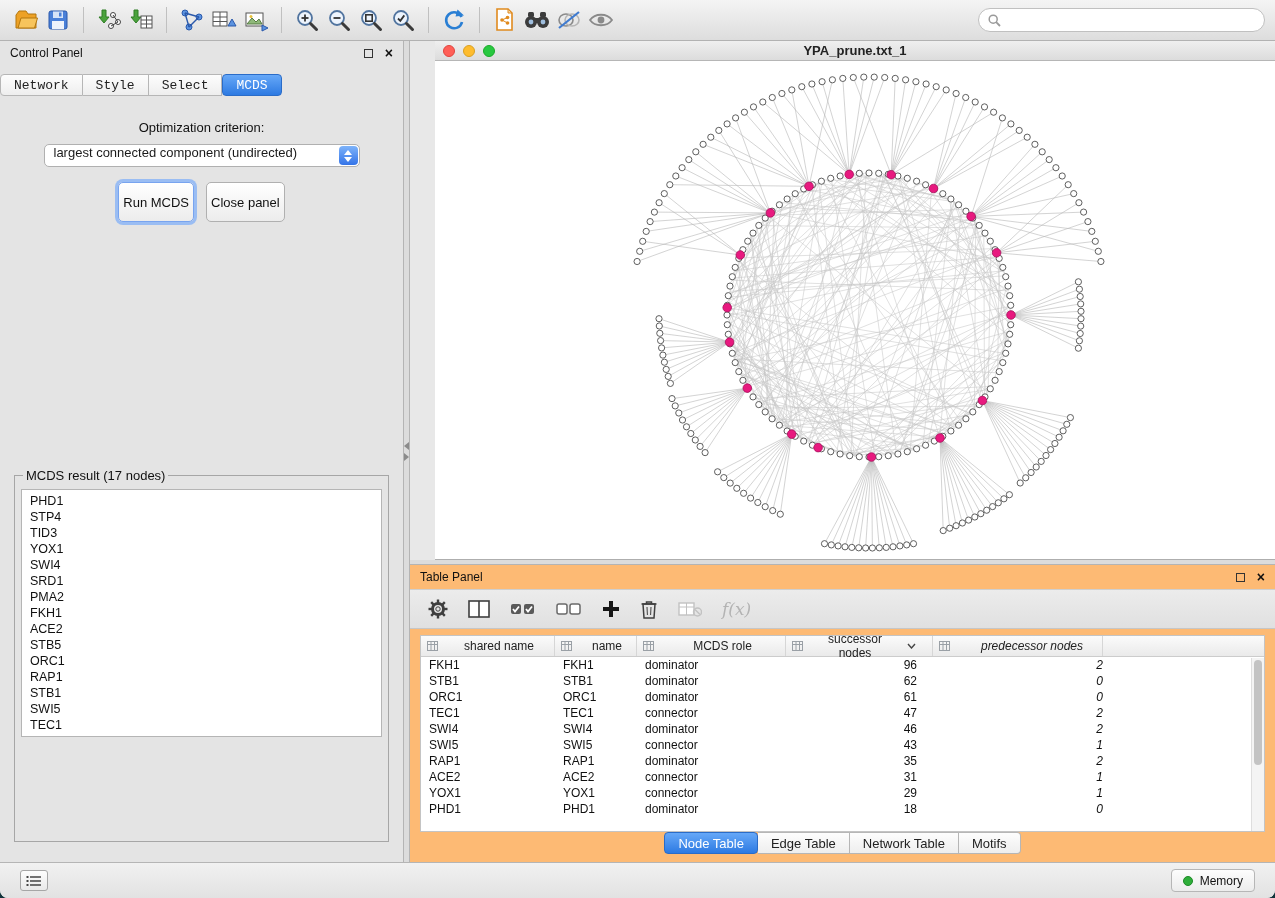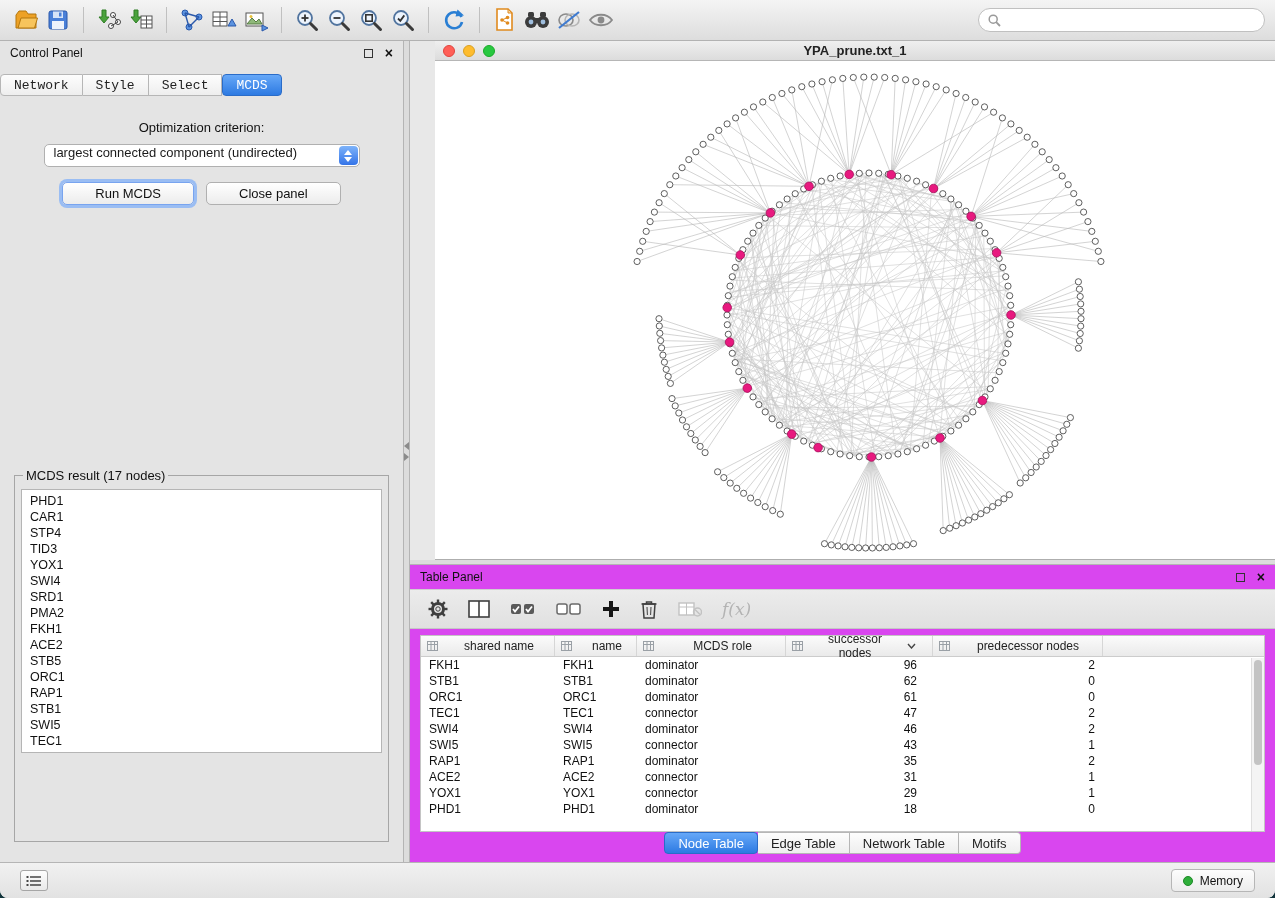--- a/index.html
+++ b/index.html
@@ -37,56 +37,56 @@
 .seg .tab.active{background:linear-gradient(#66a8f8,#2d7ae2);color:#fff;border:1px solid #2a6cc8;border-radius:4px;}
 
 .cp-tabs-row{display:flex;justify-content:flex-start;margin-top:9px;font-family:Liberation Mono, monospace;}
 .cp-pane{flex:1;margin:6px 8px 0 8px;display:flex;flex-direction:column;align-items:center;min-height:0;}
 .opt-label{margin-top:18px;font-size:13px;color:#111;}
 .combo{margin-top:9px;width:316px;height:23px;background:#fff;border:1px solid #b0b0b0;border-radius:5px;display:flex;align-items:flex-start;padding-left:9px;font-size:13px;position:relative;}
 .combo .arrows{position:absolute;right:1px;top:1px;bottom:1px;width:19px;background:linear-gradient(#7db3fa,#3474e8);border-radius:4px;display:flex;flex-direction:column;align-items:center;justify-content:center;gap:2px;}
 .arrow-up{width:0;height:0;border-left:4px solid transparent;border-right:4px solid transparent;border-bottom:5px solid #fff;}
 .arrow-down{width:0;height:0;border-left:4px solid transparent;border-right:4px solid transparent;border-top:5px solid #fff;}
 .btn-row{margin-top:15px;display:flex;gap:12px;}
-.btn{height:23px;padding:0 32px;font-size:13px;color:#111;background:linear-gradient(#ffffff,#ececec);border:1px solid #b0b0b0;border-radius:5px;font-family:"Liberation Sans",sans-serif;}
+.btn{height:40px;padding:0 4px;font-size:13px;color:#111;background:linear-gradient(#ffffff,#ececec);border:1px solid #b0b0b0;border-radius:5px;font-family:"Liberation Sans",sans-serif;}
 .btn.focused{box-shadow:0 0 0 3px rgba(92,157,255,.55);border-color:#78a4ef;}
 .mcds-fieldset{margin-top:auto;margin-bottom:20px;width:375px;height:374px;border:1px solid #a6a6a6;padding:6px;display:flex;}
 .mcds-fieldset legend{font-size:13px;color:#111;padding:0 3px;margin-left:2px;}
 .mcds-list{flex:1;background:#fff;border:1px solid #b5b5b5;overflow:hidden;padding:3px 0;}
 .mcds-item{height:16px;line-height:16px;padding-left:8px;font-size:12.5px;color:#111;}
 
 
 .network-window{height:519px;flex:0 0 519px;display:flex;flex-direction:column;background:#fff;border-bottom:1px solid #aeaeae;margin-left:25px;}
 .titlebar{height:20px;flex:0 0 20px;background:linear-gradient(#efefef,#dcdcdc);border-bottom:1px solid #b6b6b6;display:flex;align-items:center;padding:0 8px;position:relative;}
 .lights{display:flex;gap:8px;}
 .light{width:12px;height:12px;border-radius:50%;}
 .light.red{background:#ff5f57;border:1px solid #e0443e;}
 .light.yellow{background:#febc2e;border:1px solid #d9a022;}
 .light.green{background:#28c840;border:1px solid #1aab29;}
 .net-title{position:absolute;left:0;right:0;text-align:center;font-weight:bold;font-size:13px;color:#222;pointer-events:none;}
 .canvas{flex:1;background:#fff;overflow:hidden;}
 
 
 .h-splitter{height:5px;flex:0 0 5px;background:#dcdcdc;border-bottom:1px solid #b4b4b4;}
-.table-panel{flex:1;display:flex;flex-direction:column;background:#d946ef;min-height:0;}
+.table-panel{flex:1;display:flex;flex-direction:column;background:#fdba74;min-height:0;}
 .tp-toolbar{height:40px;flex:0 0 40px;background:linear-gradient(#ececec,#e0e0e0);border-top:1px solid #cfcfcf;border-bottom:1px solid #c6c6c6;display:flex;align-items:center;padding-left:18px;gap:20px;}
 .fx{font-family:"DejaVu Serif",serif;font-style:italic;font-size:17px;color:#b3b3b3;}
 .table-wrap{flex:1;margin:6px 10px 0 10px;background:#fff;border:1px solid #c4c4c4;display:flex;flex-direction:column;position:relative;overflow:hidden;min-height:0;}
 .thead{display:flex;height:21px;flex:0 0 21px;background:linear-gradient(#fbfbfb,#eaeaea);border-bottom:1px solid #cccccc;}
 .hcell{display:flex;align-items:center;gap:12px;padding:0 6px;border-right:1px solid #d6d6d6;font-size:12px;color:#222;}
 .hcell .hlabel{flex:1;text-align:center;}
 .hfill{flex:1;}
 .tbody{flex:1;overflow:hidden;}
 .trow{display:flex;height:16px;align-items:center;font-size:12px;color:#111;}
 .tcell{padding:0 8px;overflow:hidden;white-space:nowrap;}
 .c0{width:134px;flex:0 0 134px;}
 .c1{width:82px;flex:0 0 82px;}
 .c2{width:149px;flex:0 0 149px;}
 .c3{width:147px;flex:0 0 147px;text-align:right;padding-right:16px;}
-.c4{width:170px;flex:0 0 170px;text-align:right;padding-right:8px;}
+.c4{width:170px;flex:0 0 170px;text-align:right;padding-right:0;font-style:italic;}
 .vscroll{position:absolute;top:22px;right:0;bottom:0;width:13px;background:#f4f4f4;border-left:1px solid #dedede;}
 .vthumb{position:absolute;top:2px;left:2px;width:8px;height:105px;background:#c3c3c3;border-radius:4px;}
 .tp-tabs-row{height:30px;flex:0 0 30px;display:flex;justify-content:center;}
 
 
 .statusbar{height:36px;flex:0 0 36px;background:linear-gradient(#f1f1f1,#e2e2e2);border-top:1px solid #b5b5b5;display:flex;align-items:center;padding:0 20px;}
 .list-btn{width:28px;height:21px;border:1px solid #a6a6a6;border-radius:3px;background:linear-gradient(#fdfdfd,#e9e9e9);display:flex;align-items:center;justify-content:center;}
 .memory-btn{margin-left:auto;display:flex;align-items:center;gap:7px;height:23px;padding:0 11px;border:1px solid #b6b6b6;border-radius:4px;background:linear-gradient(#fdfdfd,#ececec);font-size:12px;color:#111;}
 .mem-dot{width:10px;height:10px;border-radius:50%;background:#2fae3a;border:1px solid #1d8a28;}
 </style>
@@ -267,21 +267,20 @@
             </span>
         </div>
         <div class="btn-row">
           <button class="btn focused">Run MCDS</button>
           <button class="btn">Close panel</button>
         </div>
         <fieldset class="mcds-fieldset">
           <legend>MCDS result (17 nodes)</legend>
           <div class="mcds-list">
               <div class="mcds-item">PHD1</div>
-              <div class="mcds-item">CAR1</div>
               <div class="mcds-item">STP4</div>
               <div class="mcds-item">TID3</div>
               <div class="mcds-item">YOX1</div>
               <div class="mcds-item">SWI4</div>
               <div class="mcds-item">SRD1</div>
               <div class="mcds-item">PMA2</div>
               <div class="mcds-item">FKH1</div>
               <div class="mcds-item">ACE2</div>
               <div class="mcds-item">STB5</div>
               <div class="mcds-item">ORC1</div>

